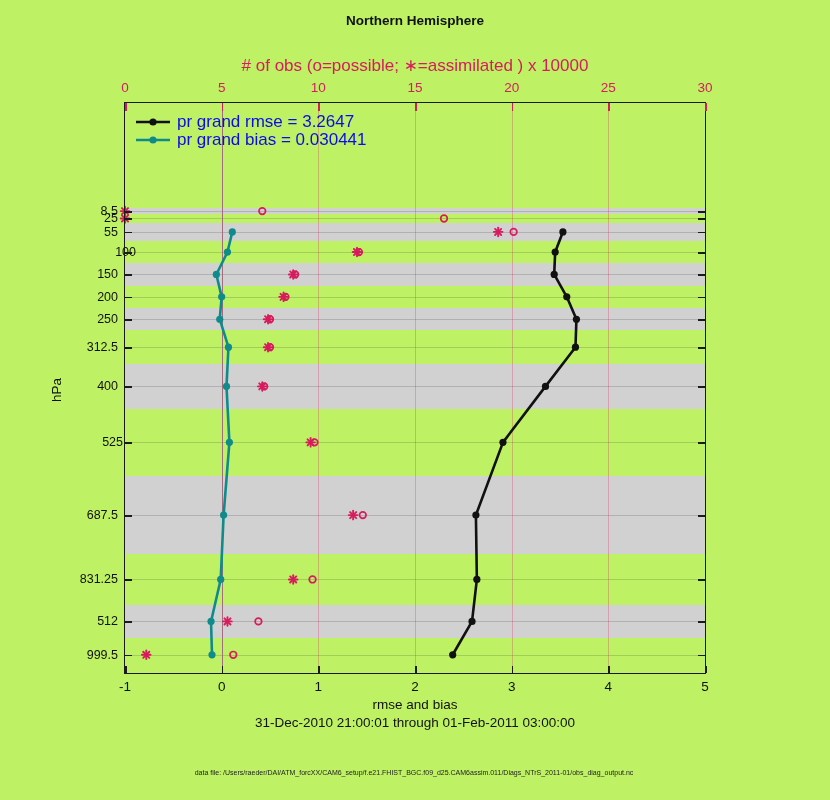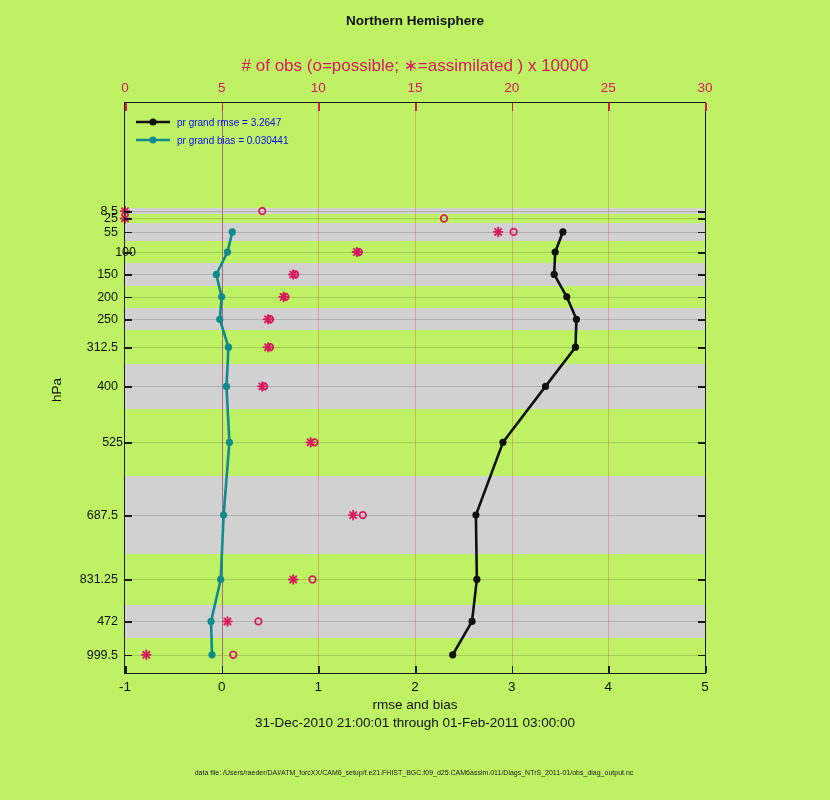--- a/index.html
+++ b/index.html
@@ -21,21 +21,21 @@
   .zeroline{position:absolute;top:0;bottom:0;width:1.4px;background:#8d8d8d;z-index:1;}
   #chart-svg{position:absolute;left:0;top:0;z-index:3;overflow:visible;}
   .ytick{position:absolute;width:7px;height:1.5px;background:#1b1b1b;z-index:6;}
   .xtick{position:absolute;width:1.5px;height:7px;background:#1b1b1b;bottom:0;z-index:6;}
   .otick{position:absolute;width:1.5px;height:8px;background:var(--pink);top:0;z-index:6;}
   .toplab{position:absolute;transform:translateX(-50%);color:var(--pink);font-size:13.5px;}
   .botlab{position:absolute;transform:translateX(-50%);color:#111;font-size:13.5px;}
   .ylab{position:absolute;font-size:12.5px;color:#111;transform:translateY(-50%);width:88px;text-align:right;}
   .legend{position:absolute;left:10px;top:11px;z-index:4;display:flex;flex-direction:column;gap:2px;}
   .lrow{display:flex;align-items:center;gap:6px;height:16px;}
-  .ltext{color:var(--lblue);font-size:10px;white-space:nowrap;text-align:right;}
+  .ltext{color:var(--lblue);font-size:17px;white-space:nowrap;text-align:right;}
 </style>
 </head>
 <body>
 
 <div id="fig" style="--pink: #d81b5e; --teal: #0f8b8b; --lblue: #0b0bea; --band: #d1d1d1;">
   <div class="t1">Northern Hemisphere</div>
   <div class="obslab"># of obs (o=possible; ∗=assimilated ) x 10000</div>
 
   <div id="plot">
     <div class="legend">
@@ -275,15 +275,15 @@
     <div class="ylab" style="left: 30px; top: 231.923px;">55</div>
     <div class="ylab" style="left: 48px; top: 252.07px;">100</div>
     <div class="ylab" style="left: 30px; top: 274.455px;">150</div>
     <div class="ylab" style="left: 30px; top: 296.84px;">200</div>
     <div class="ylab" style="left: 30px; top: 319.225px;">250</div>
     <div class="ylab" style="left: 30px; top: 347.206px;">312.5</div>
     <div class="ylab" style="left: 30px; top: 386.38px;">400</div>
     <div class="ylab" style="left: 35px; top: 442.342px;">525</div>
     <div class="ylab" style="left: 30px; top: 515.094px;">687.5</div>
     <div class="ylab" style="left: 30px; top: 579.451px;">831.25</div>
-    <div class="ylab" style="left: 30px; top: 621.423px;">472</div>
+    <div class="ylab" style="left: 30px; top: 621.423px;">512</div>
     <div class="ylab" style="left: 30px; top: 654.776px;">999.5</div>
   </div>
 
 </body></html>

